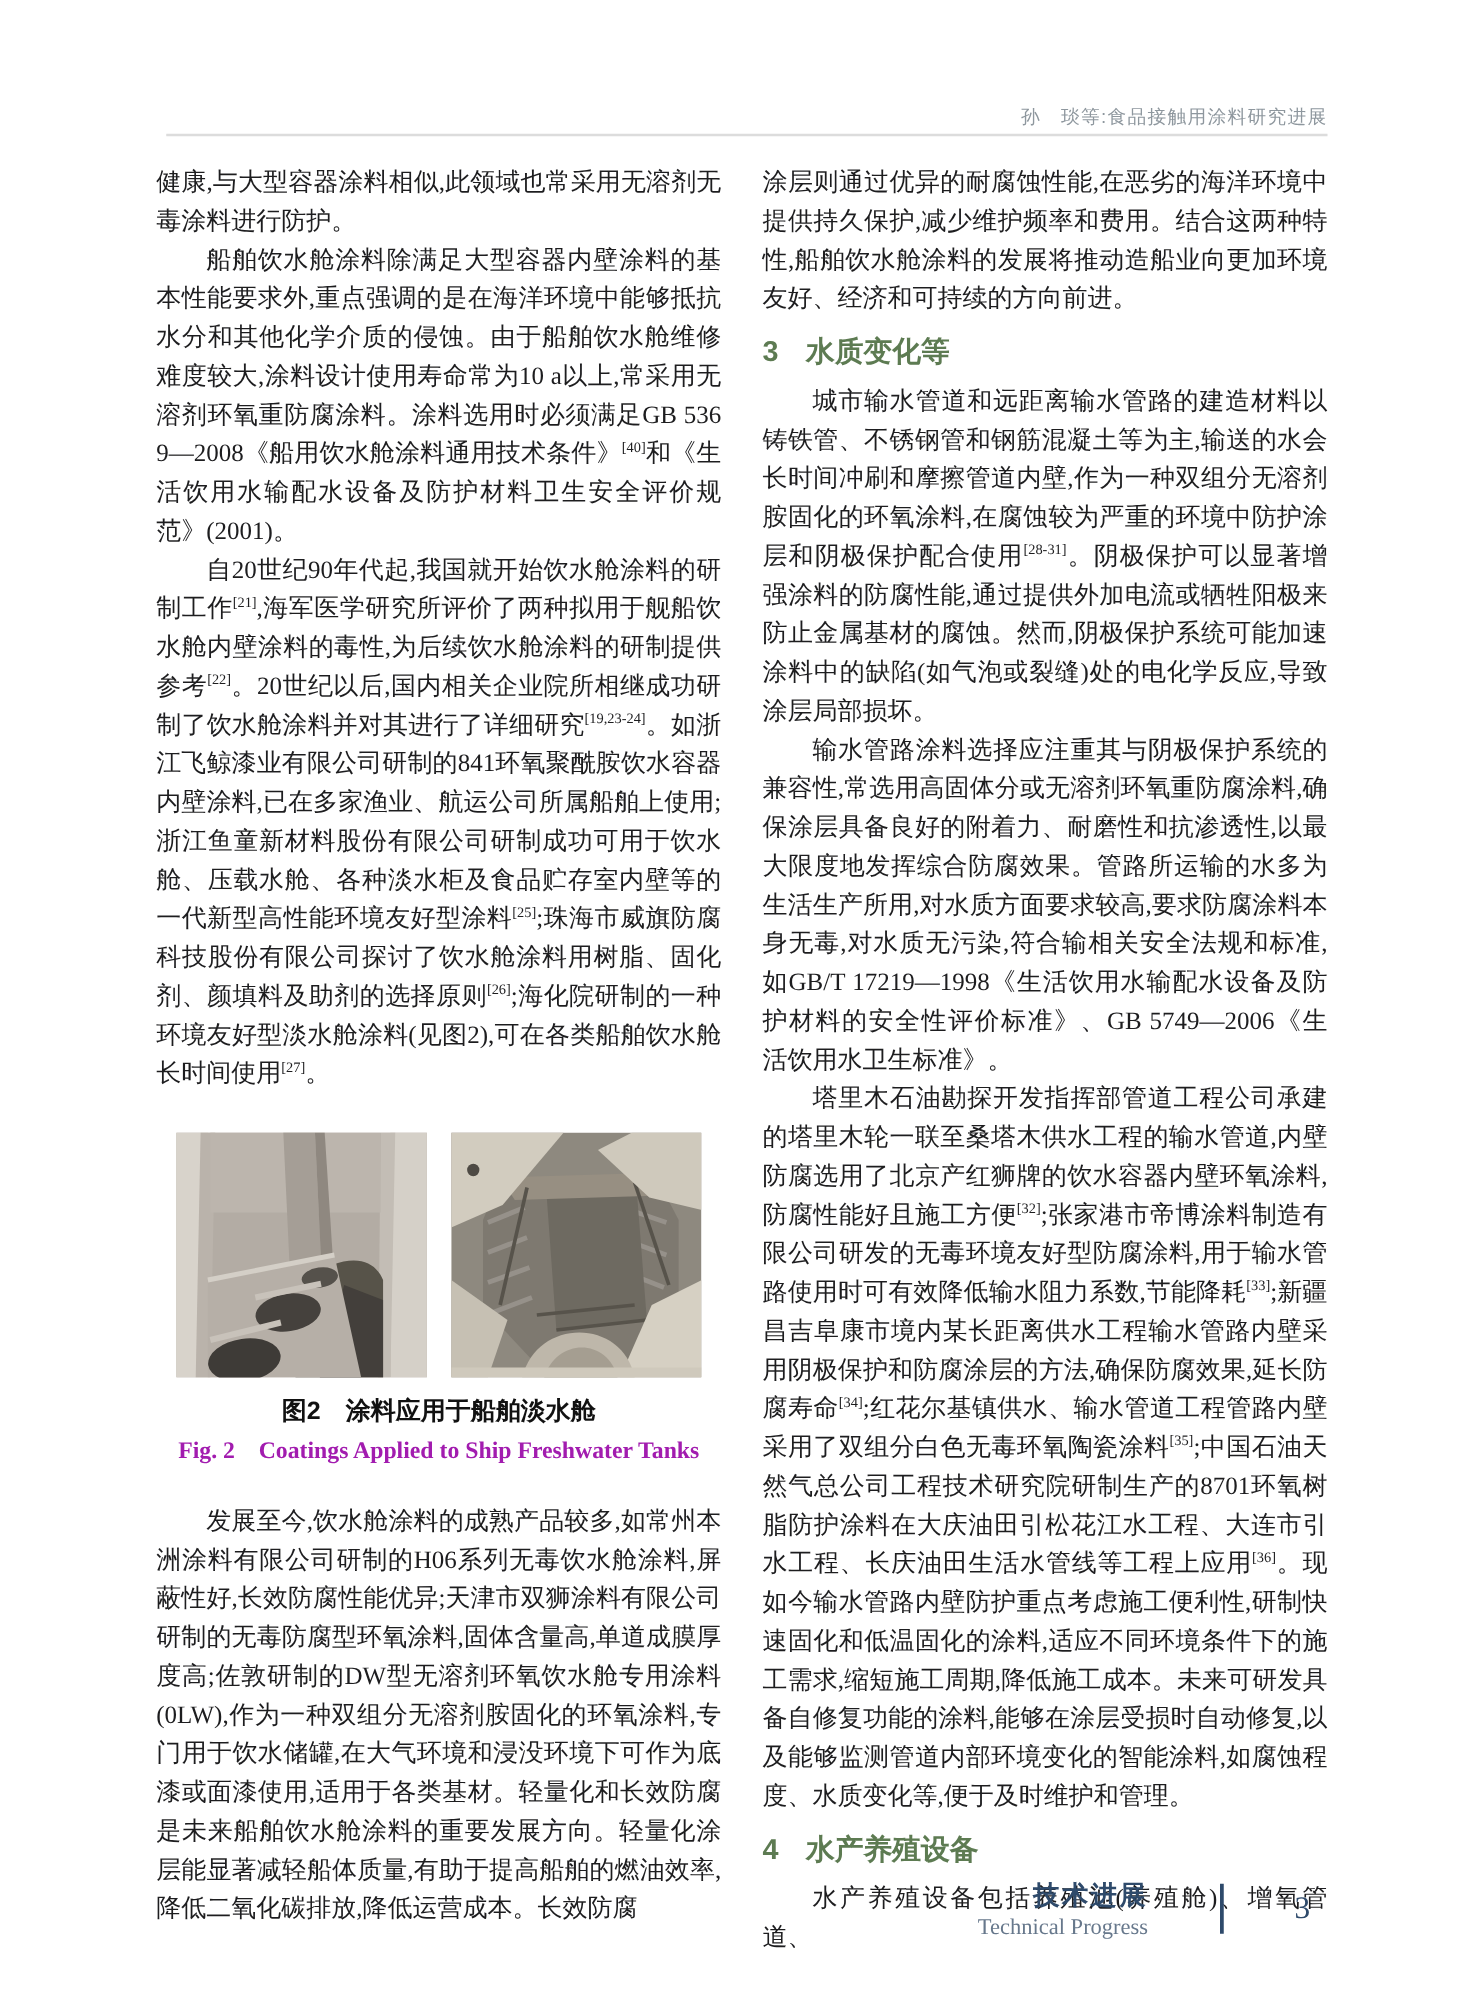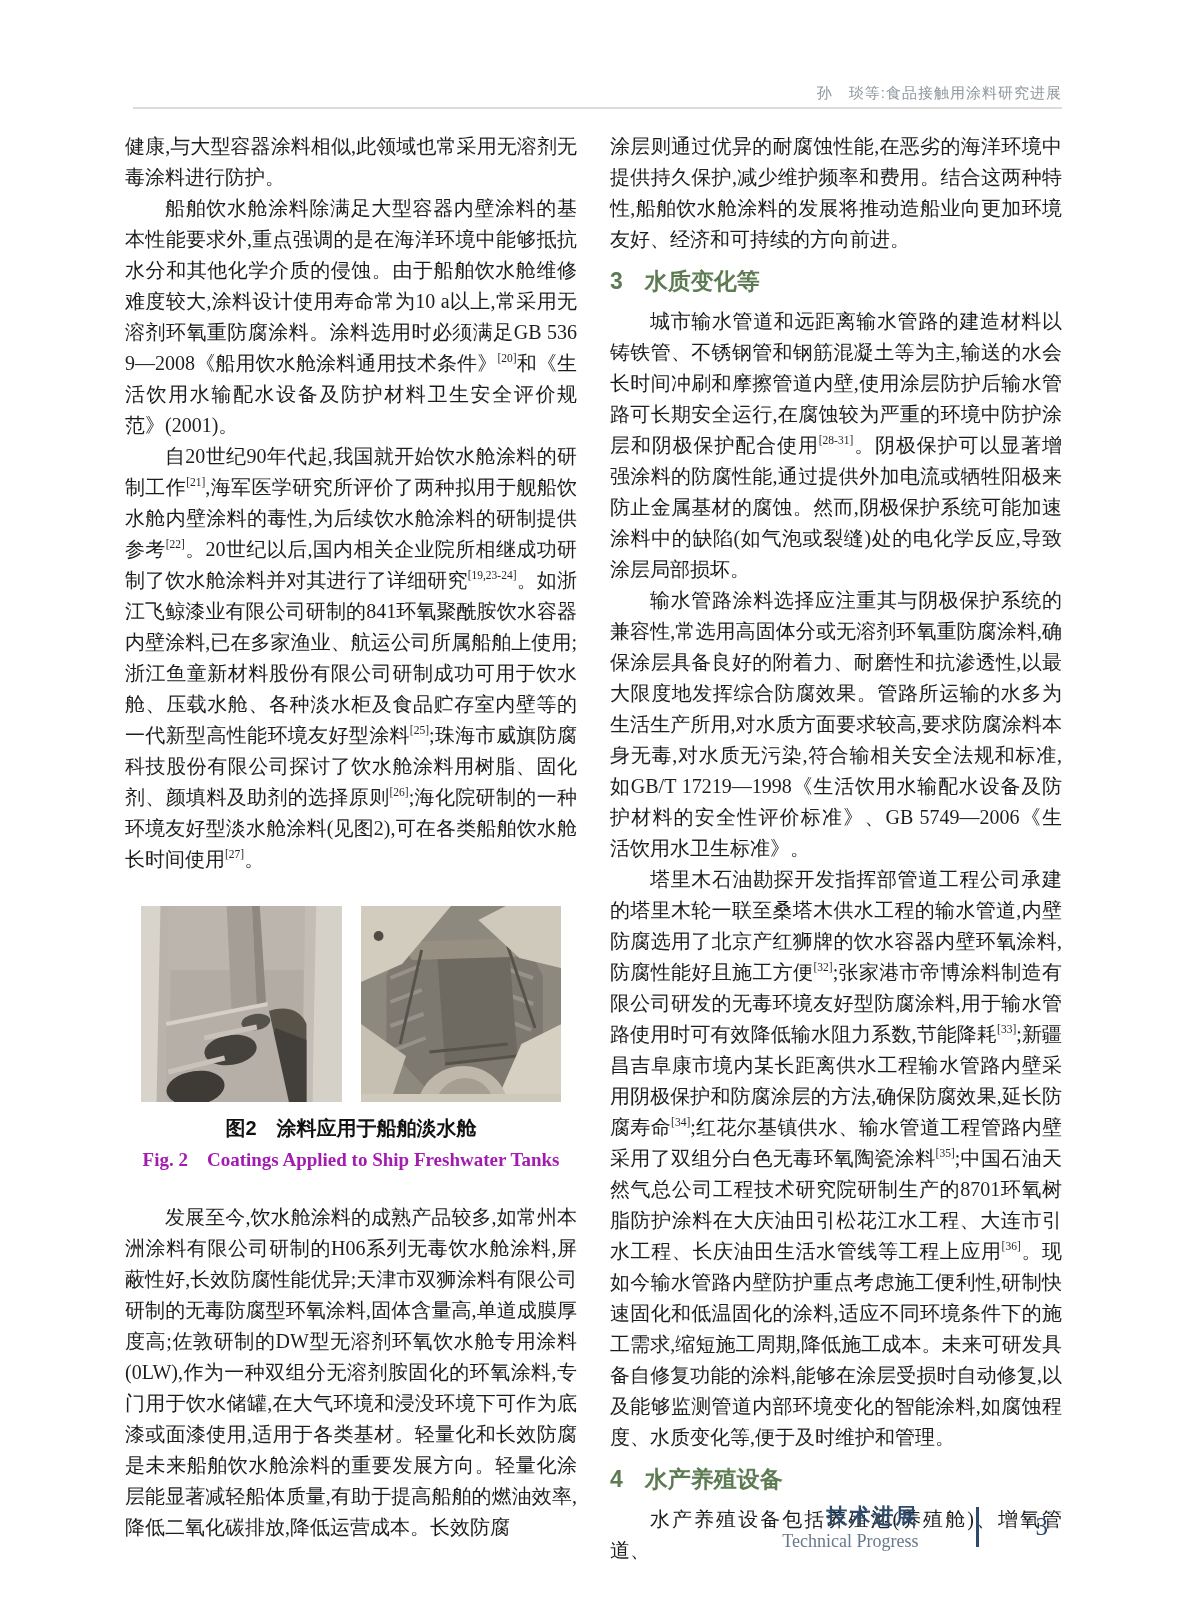--- a/index.html
+++ b/index.html
@@ -69,21 +69,21 @@
   .footer-page{font-size:25px;color:var(--footer-navy);}
 </style>
 </head>
 <body>
 
 <div class="running-head">孙　琰等:食品接触用涂料研究进展</div>
 <div class="head-rule"></div>
 
 <div class="col col-left">
   <p class="para"><span>健康,与大型容器涂料相似,此领域也常采用无溶剂无毒涂料进行防护。</span></p>
-  <p class="para indent"><span>船舶饮水舱涂料除满足大型容器内壁涂料的基本性能要求外,重点强调的是在海洋环境中能够抵抗水分和其他化学介质的侵蚀。由于船舶饮水舱维修难度较大,涂料设计使用寿命常为10 a以上,常采用无溶剂环氧重防腐涂料。涂料选用时必须满足GB 5369—2008《船用饮水舱涂料通用技术条件》</span><sup>[20]</sup><span>和《生活饮用水输配水设备及防护材料卫生安全评价规范》(2001)。</span></p>
+  <p class="para indent"><span>船舶饮水舱涂料除满足大型容器内壁涂料的基本性能要求外,重点强调的是在海洋环境中能够抵抗水分和其他化学介质的侵蚀。由于船舶饮水舱维修难度较大,涂料设计使用寿命常为10 a以上,常采用无溶剂环氧重防腐涂料。涂料选用时必须满足GB 5369—2008《船用饮水舱涂料通用技术条件》</span><sup>[40]</sup><span>和《生活饮用水输配水设备及防护材料卫生安全评价规范》(2001)。</span></p>
   <p class="para indent"><span>自20世纪90年代起,我国就开始饮水舱涂料的研制工作</span><sup>[21]</sup><span>,海军医学研究所评价了两种拟用于舰船饮水舱内壁涂料的毒性,为后续饮水舱涂料的研制提供参考</span><sup>[22]</sup><span>。20世纪以后,国内相关企业院所相继成功研制了饮水舱涂料并对其进行了详细研究</span><sup>[19,23-24]</sup><span>。如浙江飞鲸漆业有限公司研制的841环氧聚酰胺饮水容器内壁涂料,已在多家渔业、航运公司所属船舶上使用;浙江鱼童新材料股份有限公司研制成功可用于饮水舱、压载水舱、各种淡水柜及食品贮存室内壁等的一代新型高性能环境友好型涂料</span><sup>[25]</sup><span>;珠海市威旗防腐科技股份有限公司探讨了饮水舱涂料用树脂、固化剂、颜填料及助剂的选择原则</span><sup>[26]</sup><span>;海化院研制的一种环境友好型淡水舱涂料(见图2),可在各类船舶饮水舱长时间使用</span><sup>[27]</sup><span>。</span></p>
 
   <figure class="fig">
     <div class="photos">
 
       <svg viewBox="0 0 206 196" preserveAspectRatio="none">
         <rect width="206" height="196" fill="#b3aca4"></rect>
         <rect x="0" y="0" width="26" height="196" fill="#d8d3cb"></rect>
         <polygon points="20,0 32,0 28,196 16,196" fill="#bab3ab"></polygon>
         <rect x="176" y="0" width="30" height="196" fill="#d5d0c8"></rect>
@@ -137,21 +137,21 @@
 </div>
 
 <div class="col col-right">
   <p class="para"><span>涂层则通过优异的耐腐蚀性能,在恶劣的海洋环境中提供持久保护,减少维护频率和费用。结合这两种特性,船舶饮水舱涂料的发展将推动造船业向更加环境友好、经济和可持续的方向前进。</span></p>
 
   <h2 class="sec">
     <span class="sec-num">3</span>
     <span class="sec-title">水质变化等</span>
   </h2>
 
-  <p class="para indent"><span>城市输水管道和远距离输水管路的建造材料以铸铁管、不锈钢管和钢筋混凝土等为主,输送的水会长时间冲刷和摩擦管道内壁,使用涂层防护后输水管路可长期安全运行,在腐蚀较为严重的环境中防护涂层和阴极保护配合使用</span><sup>[28-31]</sup><span>。阴极保护可以显著增强涂料的防腐性能,通过提供外加电流或牺牲阳极来防止金属基材的腐蚀。然而,阴极保护系统可能加速涂料中的缺陷(如气泡或裂缝)处的电化学反应,导致涂层局部损坏。</span></p>
+  <p class="para indent"><span>城市输水管道和远距离输水管路的建造材料以铸铁管、不锈钢管和钢筋混凝土等为主,输送的水会长时间冲刷和摩擦管道内壁,作为一种双组分无溶剂胺固化的环氧涂料,在腐蚀较为严重的环境中防护涂层和阴极保护配合使用</span><sup>[28-31]</sup><span>。阴极保护可以显著增强涂料的防腐性能,通过提供外加电流或牺牲阳极来防止金属基材的腐蚀。然而,阴极保护系统可能加速涂料中的缺陷(如气泡或裂缝)处的电化学反应,导致涂层局部损坏。</span></p>
   <p class="para indent"><span>输水管路涂料选择应注重其与阴极保护系统的兼容性,常选用高固体分或无溶剂环氧重防腐涂料,确保涂层具备良好的附着力、耐磨性和抗渗透性,以最大限度地发挥综合防腐效果。管路所运输的水多为生活生产所用,对水质方面要求较高,要求防腐涂料本身无毒,对水质无污染,符合输相关安全法规和标准,如GB/T 17219—1998《生活饮用水输配水设备及防护材料的安全性评价标准》、GB 5749—2006《生活饮用水卫生标准》。</span></p>
   <p class="para indent"><span>塔里木石油勘探开发指挥部管道工程公司承建的塔里木轮一联至桑塔木供水工程的输水管道,内壁防腐选用了北京产红狮牌的饮水容器内壁环氧涂料,防腐性能好且施工方便</span><sup>[32]</sup><span>;张家港市帝博涂料制造有限公司研发的无毒环境友好型防腐涂料,用于输水管路使用时可有效降低输水阻力系数,节能降耗</span><sup>[33]</sup><span>;新疆昌吉阜康市境内某长距离供水工程输水管路内壁采用阴极保护和防腐涂层的方法,确保防腐效果,延长防腐寿命</span><sup>[34]</sup><span>;红花尔基镇供水、输水管道工程管路内壁采用了双组分白色无毒环氧陶瓷涂料</span><sup>[35]</sup><span>;中国石油天然气总公司工程技术研究院研制生产的8701环氧树脂防护涂料在大庆油田引松花江水工程、大连市引水工程、长庆油田生活水管线等工程上应用</span><sup>[36]</sup><span>。现如今输水管路内壁防护重点考虑施工便利性,研制快速固化和低温固化的涂料,适应不同环境条件下的施工需求,缩短施工周期,降低施工成本。未来可研发具备自修复功能的涂料,能够在涂层受损时自动修复,以及能够监测管道内部环境变化的智能涂料,如腐蚀程度、水质变化等,便于及时维护和管理。</span></p>
 
   <h2 class="sec">
     <span class="sec-num">4</span>
     <span class="sec-title">水产养殖设备</span>
   </h2>
 
   <p class="para indent"><span>水产养殖设备包括养殖池(养殖舱)、增氧管道、</span></p>
 </div>

